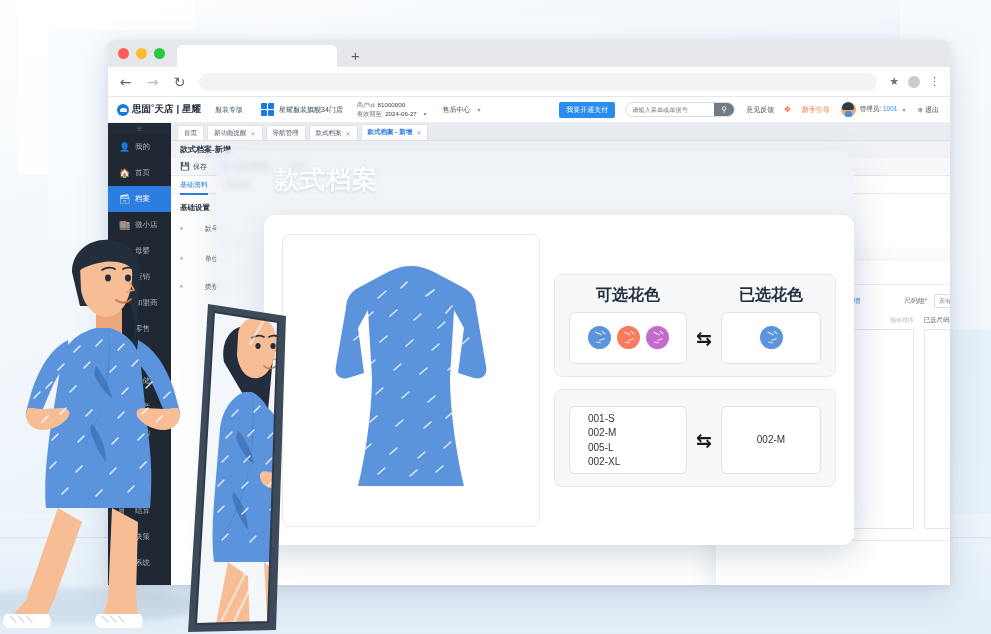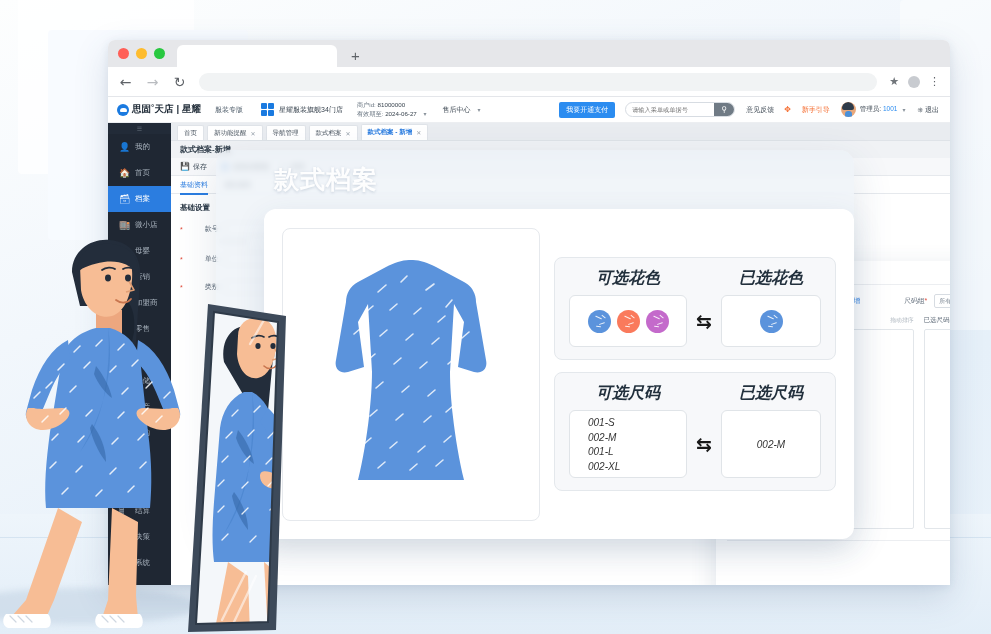--- a/index.html
+++ b/index.html
@@ -269,27 +269,26 @@
     box-shadow: 0 14px 40px rgba(45,75,115,0.14);
     backdrop-filter: blur(3px);
   }
   #overlay-title {
     position: absolute; left: 274px; top: 163px;
     font-size: 25px; font-weight: bold; color: rgba(255,255,255,0.95);
     letter-spacing: 1px; text-shadow: 0 1px 3px rgba(120,140,165,0.35);
     white-space: nowrap;
   }
   #whitecard {
-    position: absolute; left: 264px; top: 209px;
+    position: absolute; left: 264px; top: 215px;
     width: 590px; height: 330px;
     background: #ffffff; border-radius: 12px;
     box-shadow: 0 10px 30px rgba(45,75,115,0.13);
     display: flex; align-items: center; padding: 18px;
     gap: 14px;
-    font-style: italic;
   }
   .dress-card {
     width: 258px; height: 293px; border: 1px solid #e6e9ed; border-radius: 8px;
     background: #fff; display: flex; align-items: center; justify-content: center;
     flex-shrink: 0;
   }
   .right-stack { flex: 1; display: flex; flex-direction: column; gap: 12px; }
   .panel {
     border: 1px solid #e4e8ec; border-radius: 8px; background: #f7f8fa;
     padding: 10px 14px 12px;
@@ -666,30 +665,25 @@
               <i style="left: 7px; top: 7px; width: 7px; transform: rotate(25deg);"></i>
               <i style="left: 11px; top: 13px; width: 6px; transform: rotate(-20deg);"></i>
               <i style="left: 13px; top: 6px; width: 5px; transform: rotate(40deg);"></i>
               <i style="left: 8px; top: 16px; width: 5px; transform: rotate(10deg);"></i>
             </div>
           </div>
       </div>
     </div>
 
     <div class="panel">
-      <div class="panel-heads">
-        <div class="h left">可选尺码</div>
-        <div class="h mid"></div>
-        <div class="h right">已选尺码</div>
-      </div>
       <div class="panel-body">
         <div class="box sizes-avail" id="sizes-avail">
             <div>001-S</div>
             <div>002-M</div>
-            <div>001-L</div>
+            <div>005-L</div>
             <div>002-XL</div>
           </div>
         <div class="swap glyph">⇆</div>
         <div class="box sizes-sel" id="sizes-sel">
             <div>002-M</div>
           </div>
       </div>
     </div>
 
   </div>

